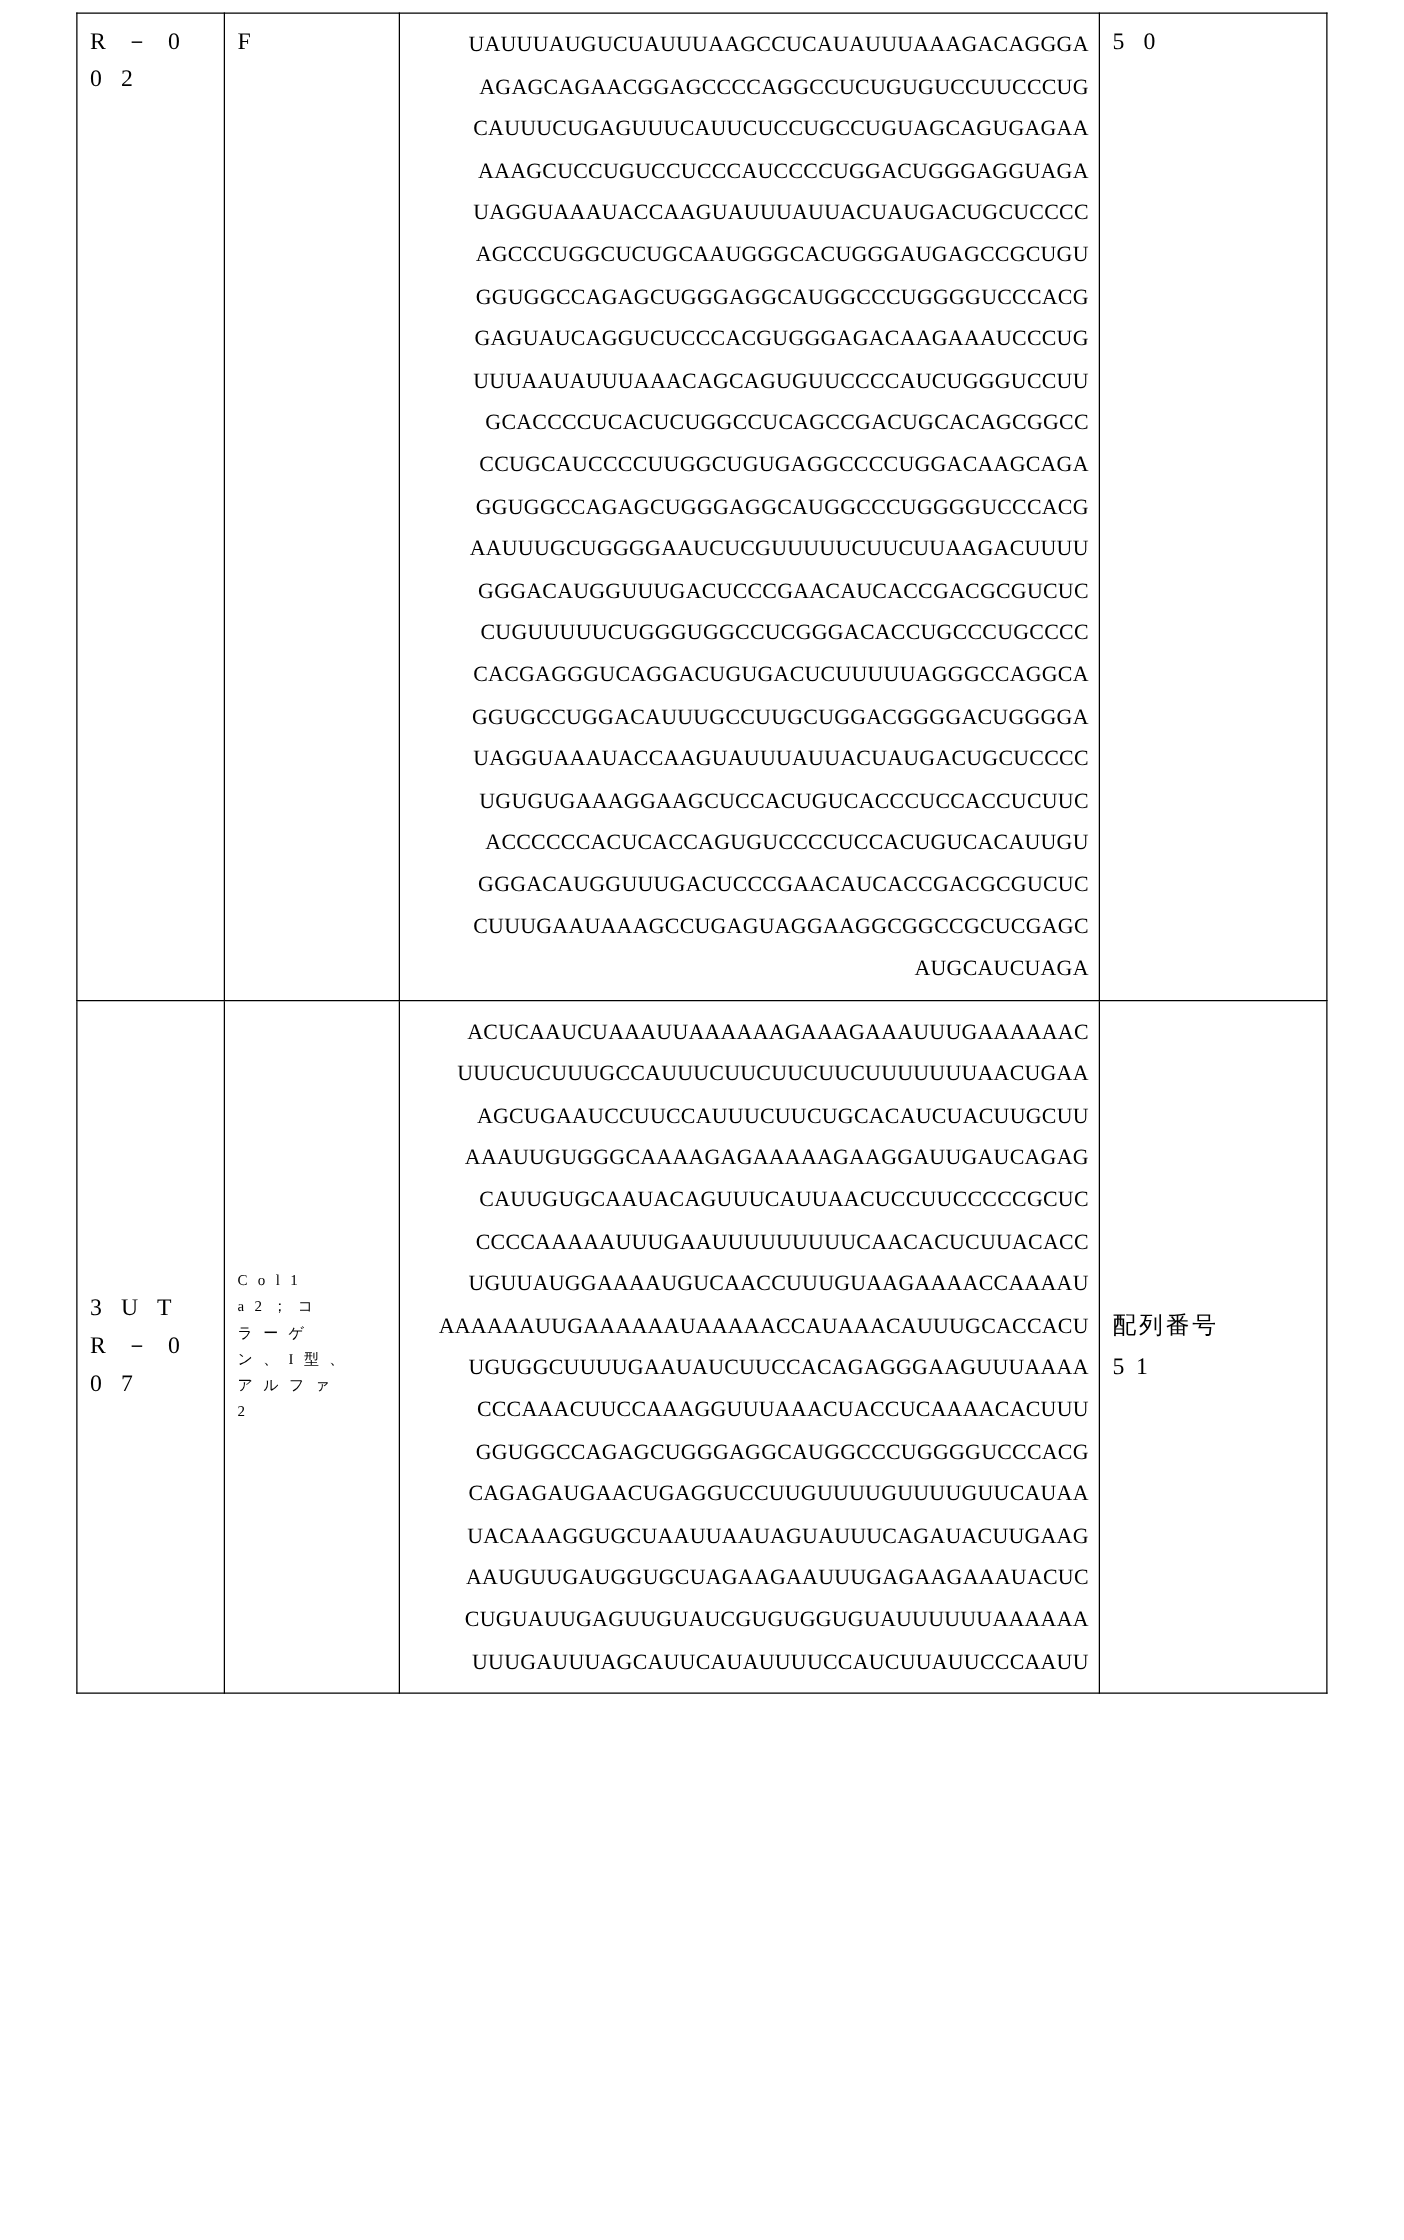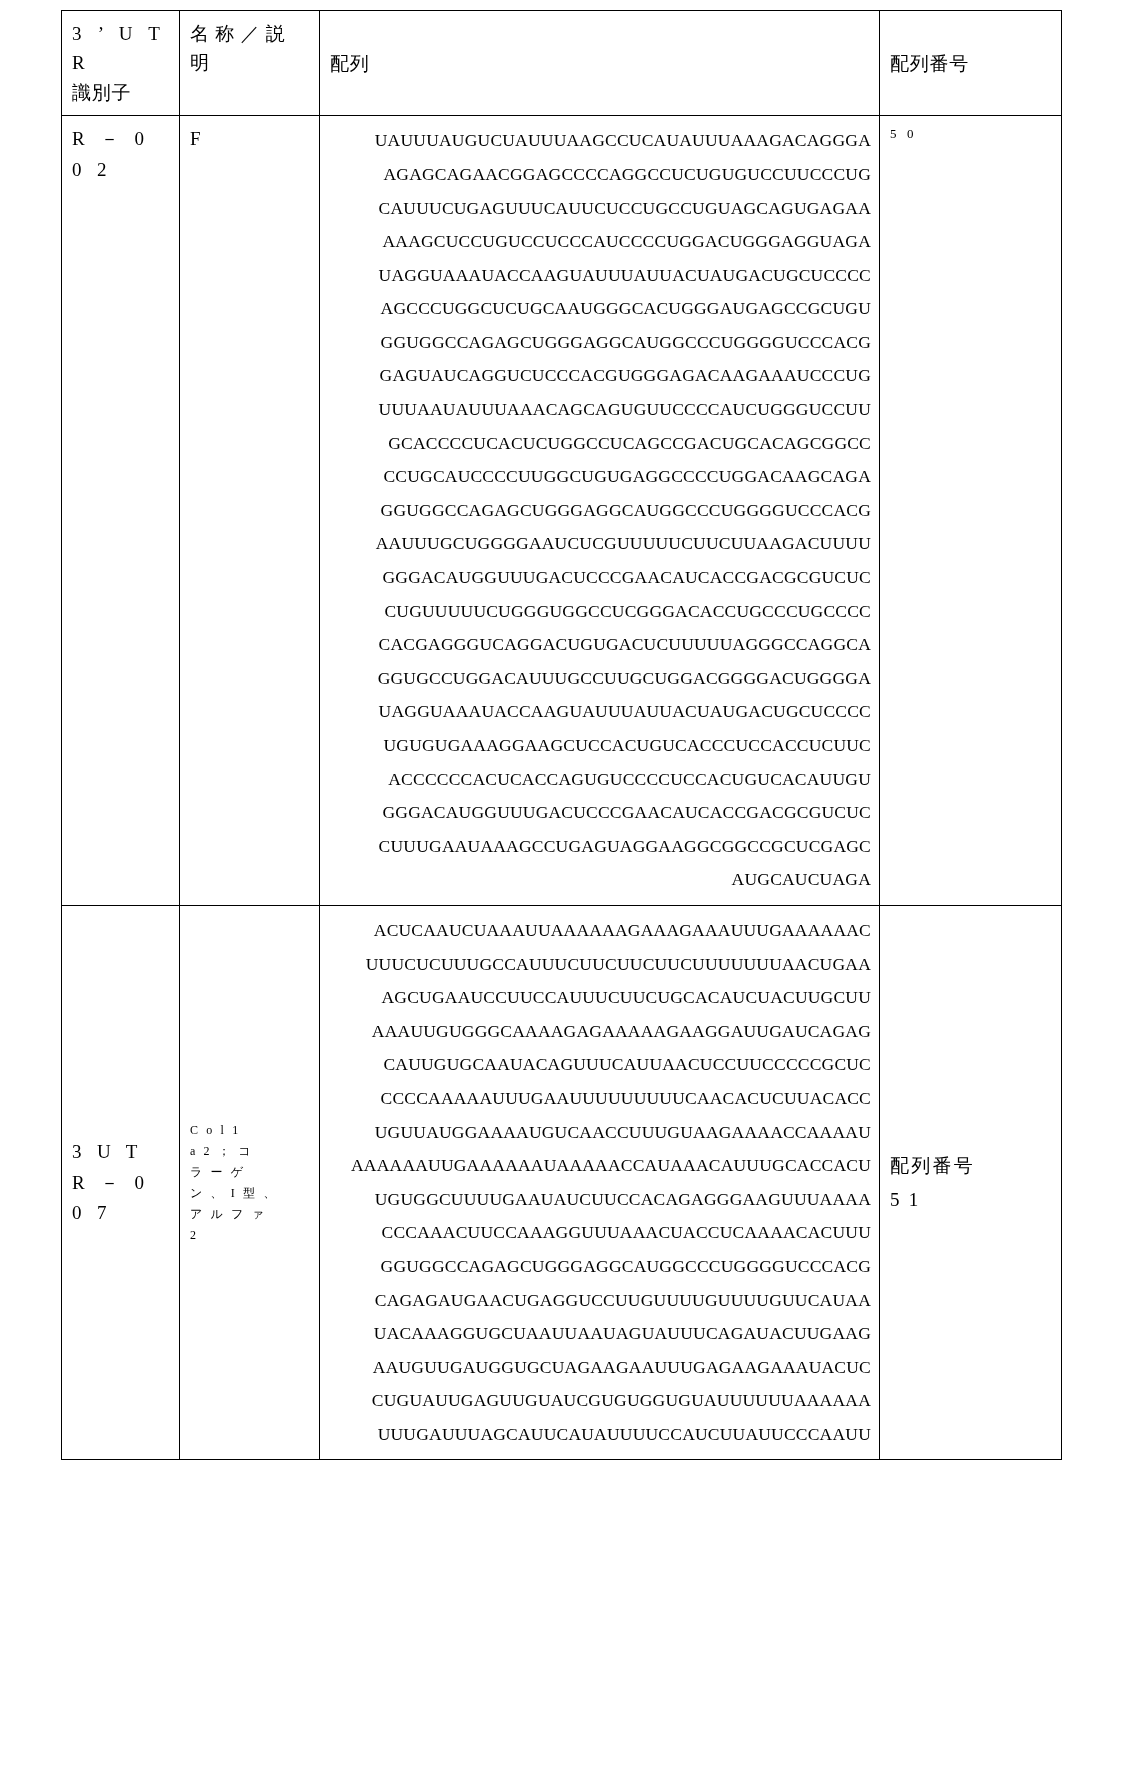--- a/index.html
+++ b/index.html
@@ -61,21 +61,21 @@
     font-size: 19px;
     line-height: 1.6;
     letter-spacing: 0.28em;
   }
   .cell-name {
     font-size: 19px;
     line-height: 1.6;
     letter-spacing: 0.06em;
   }
   .cell-num {
-    font-size: 13px;
+    font-size: 19px;
     line-height: 1.6;
     letter-spacing: 0.28em;
   }
   .seq-cell {
     font-size: 17.5px;
     line-height: 1.92;
     letter-spacing: 0.012em;
     word-break: break-all;
     padding-left: 12px;
   }
@@ -104,32 +104,20 @@
 
 <div class="page">
   <table class="seq-table">
     <colgroup>
       <col class="c-id">
       <col class="c-name">
       <col class="c-seq">
       <col class="c-num">
     </colgroup>
     <tbody>
-      <tr class="hdr">
-        <td>
-          <div class="spaced">3 ’ U T R</div>
-          <div>識別子</div>
-        </td>
-        <td>
-          <div>名 称 ／ 説</div>
-          <div>明</div>
-        </td>
-        <td class="hdr-seq">配列</td>
-        <td class="hdr-num">配列番号</td>
-      </tr>
 
       <tr>
         <td class="cell-id">
           <div>R － 0</div>
           <div>0 2</div>
         </td>
         <td class="cell-name">F</td>
         <td class="seq-cell">
           <div class="seq-line">UAUUUAUGUCUAUUUAAGCCUCAUAUUUAAAGACAGGGA</div>
           <div class="seq-line">AGAGCAGAACGGAGCCCCAGGCCUCUGUGUCCUUCCCUG</div>

